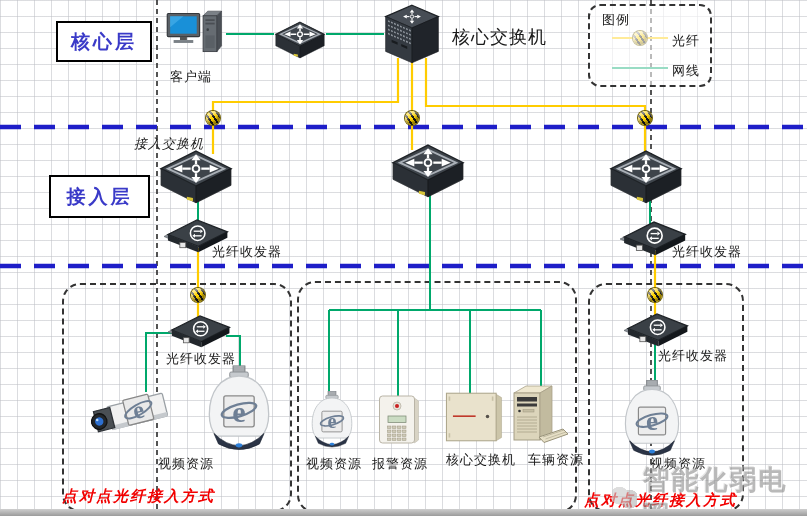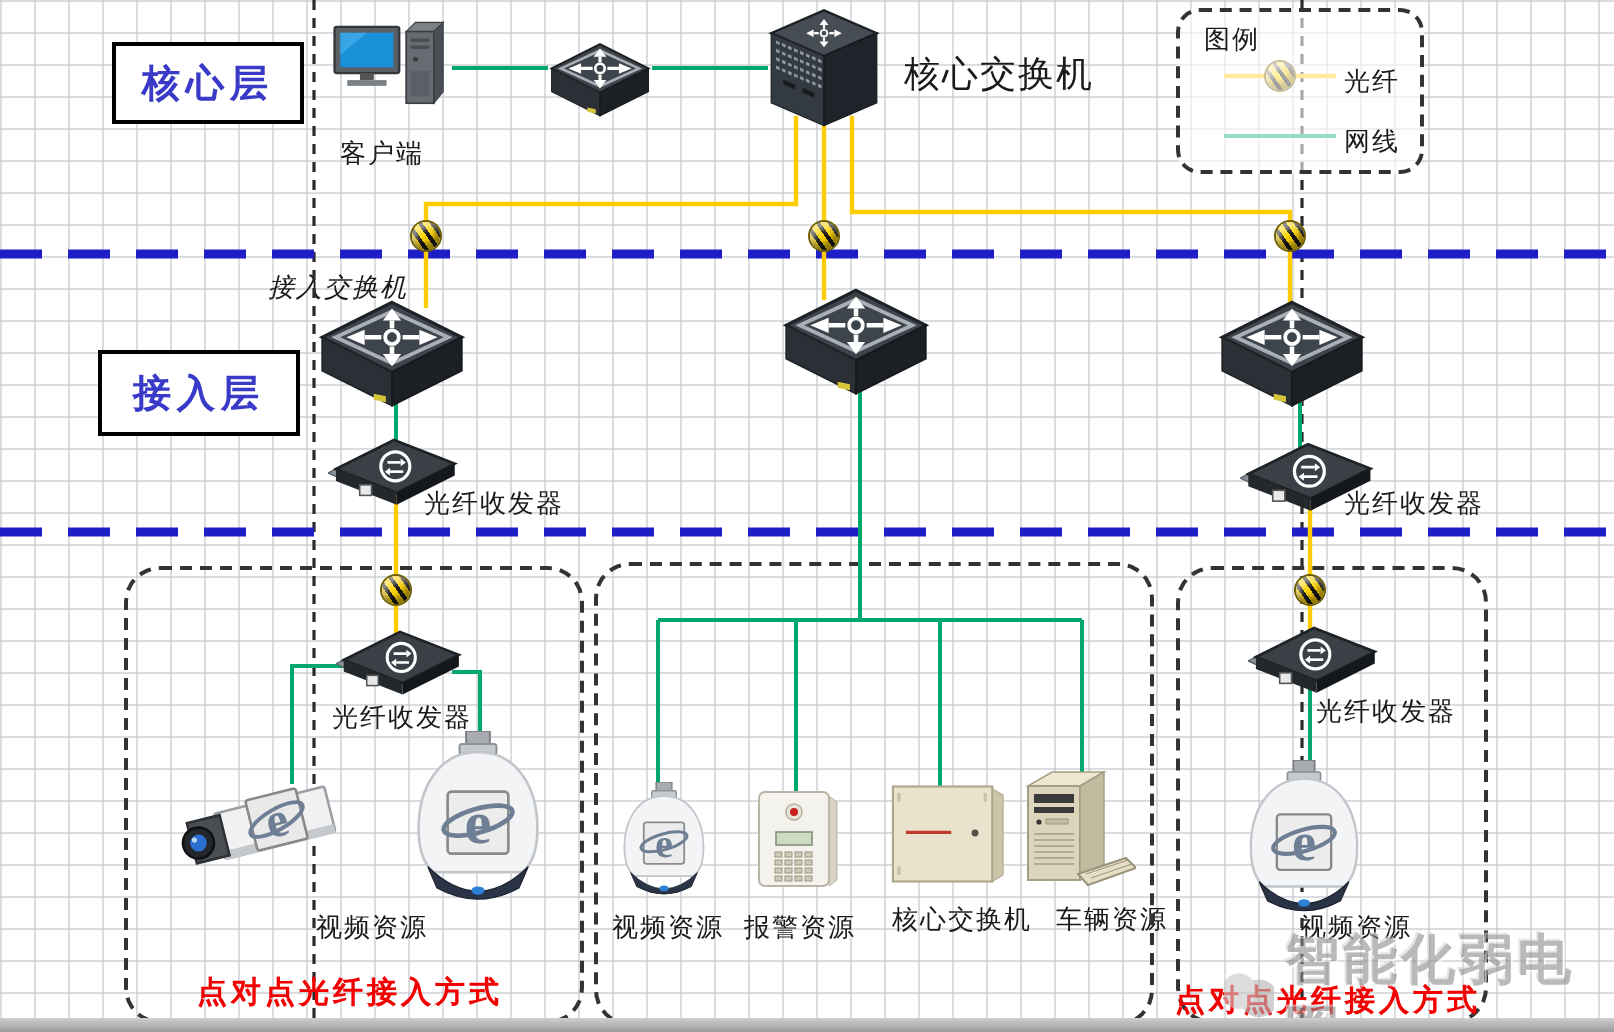--- a/index.html
+++ b/index.html
@@ -11,21 +11,21 @@
       linear-gradient(to right, rgba(190,192,198,.55) 1px, transparent 1px),
       linear-gradient(to bottom, rgba(190,192,198,.55) 1px, transparent 1px);
     background-size:17px 16px;
   }
   .lbl{position:absolute;color:#1a1a1a;font-size:13px;white-space:nowrap;letter-spacing:1px;}
   .layerbox{
     position:absolute;background:#fff;border:2px solid #000;
     display:flex;align-items:center;justify-content:center;
     font-size:19px;font-weight:bold;letter-spacing:3px;z-index:6;
   }
-  .caption{position:absolute;font-size:15px;font-weight:bold;letter-spacing:2px;text-align:center;z-index:6;}
+  .caption{position:absolute;font-size:15px;font-weight:bold;letter-spacing:2px;z-index:6;font-style:italic;}
   .groupbox{position:absolute;border:2px dashed #333;border-radius:18px;z-index:2;}
   .legendbox{position:absolute;border:2px dashed #333;border-radius:12px;background:rgba(255,255,255,.6);z-index:6;}
   .ball{
     position:absolute;width:14px;height:14px;border-radius:50%;z-index:5;
     background:repeating-linear-gradient(55deg,#171717 0 2px,#ffd400 2px 5px);
     box-shadow:inset -2px -3px 3px rgba(0,0,0,.45), inset 2px 3px 3px rgba(255,255,255,.55), 0 0 0 1px #6e5e00;
   }
   .dev{position:absolute;z-index:4;}
   .dev svg{display:block;width:100%;height:100%;}
   #wires{position:absolute;left:0;top:0;z-index:3;}

